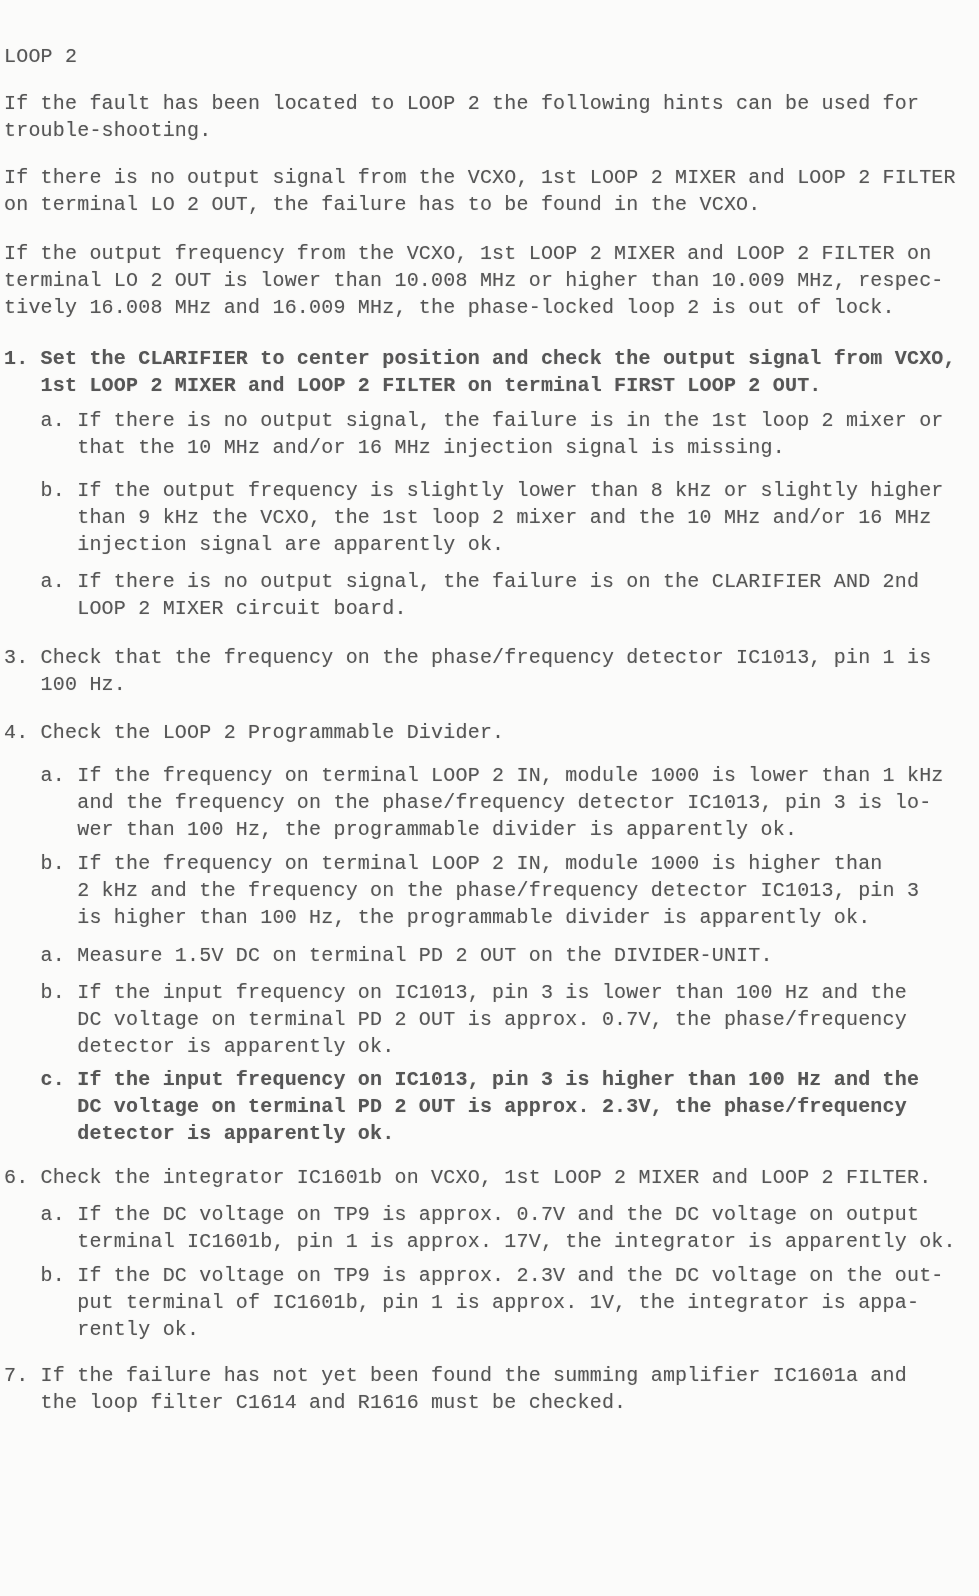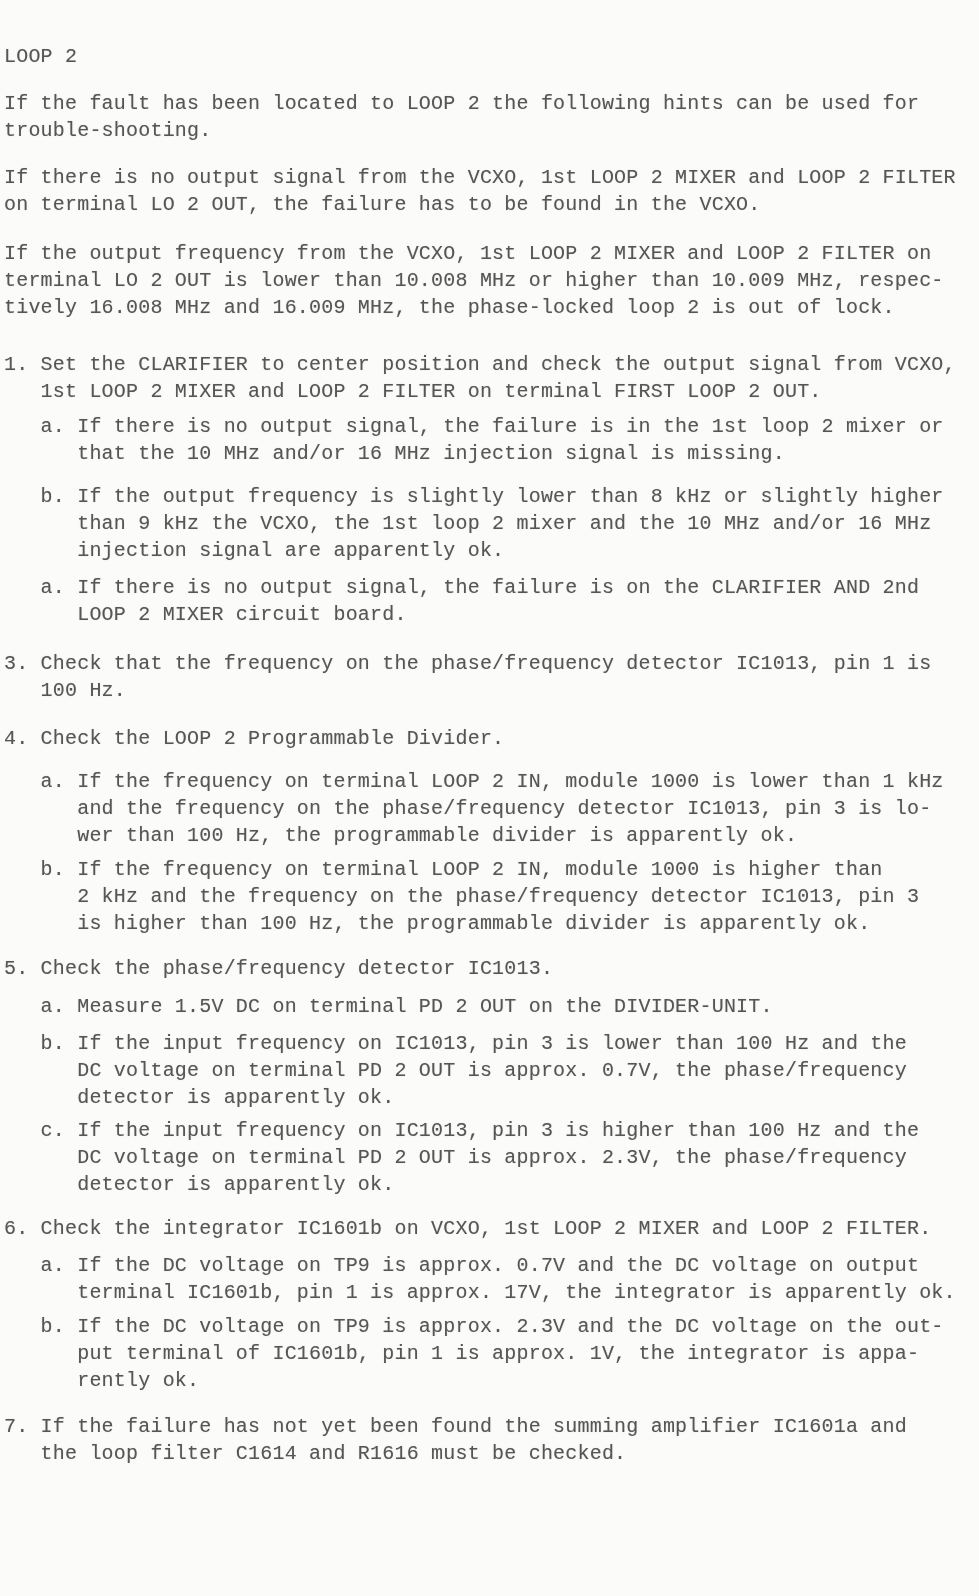--- a/index.html
+++ b/index.html
@@ -22,31 +22,31 @@
     box-sizing: border-box;
     padding: 0 0 20px 4px;
   }
   .tblock {
     white-space: pre;          
   }
   .header-line { margin-top: 5px; }
   .section-title { margin-top: 43px; }
   .mt20 { margin-top: 20px; }
   .mt22 { margin-top: 22px; }
-  .mt24 { margin-top: 30px; }
+  .mt24 { margin-top: 24px; font-weight: bold; }
   .mt21 { margin-top: 21px; }
   .mt19 { margin-top: 19px; }
   .mt18 { margin-top: 18px; }
   .mt17 { margin-top: 17px; }
   .mt11 { margin-top: 11px; }
   .mt10 { margin-top: 10px; }
   .mt9  { margin-top: 16px; }
   .mt8  { margin-top: 8px; }
   .mt7  { margin-top: 7px; }
-  .mt6  { margin-top: 6px; }
+  .mt6  { margin-top: 6px; font-weight: bold; }
 </style>
 </head>
 <body>
 
 <div class="page">
 
   <div class="tblock section-title">LOOP 2</div>
 
   <div class="tblock mt20">If the fault has been located to LOOP 2 the following hints can be used for
 trouble-shooting.</div>
@@ -71,21 +71,20 @@
    100 Hz.</div>
 
   <div class="tblock mt21">4. Check the LOOP 2 Programmable Divider.</div>
   <div class="tblock mt9">   a. If the frequency on terminal LOOP 2 IN, module 1000 is lower than 1 kHz
       and the frequency on the phase/frequency detector IC1013, pin 3 is lo-
       wer than 100 Hz, the programmable divider is apparently ok.</div>
   <div class="tblock mt7">   b. If the frequency on terminal LOOP 2 IN, module 1000 is higher than
       2 kHz and the frequency on the phase/frequency detector IC1013, pin 3
       is higher than 100 Hz, the programmable divider is apparently ok.</div>
 
-  <div class="tblock mt18">5. Check the phase/frequency detector IC1013.</div>
   <div class="tblock mt11">   a. Measure 1.5V DC on terminal PD 2 OUT on the DIVIDER-UNIT.</div>
   <div class="tblock mt10">   b. If the input frequency on IC1013, pin 3 is lower than 100 Hz and the
       DC voltage on terminal PD 2 OUT is approx. 0.7V, the phase/frequency
       detector is apparently ok.</div>
   <div class="tblock mt6">   c. If the input frequency on IC1013, pin 3 is higher than 100 Hz and the
       DC voltage on terminal PD 2 OUT is approx. 2.3V, the phase/frequency
       detector is apparently ok.</div>
 
   <div class="tblock mt17">6. Check the integrator IC1601b on VCXO, 1st LOOP 2 MIXER and LOOP 2 FILTER.</div>
   <div class="tblock mt10">   a. If the DC voltage on TP9 is approx. 0.7V and the DC voltage on output

